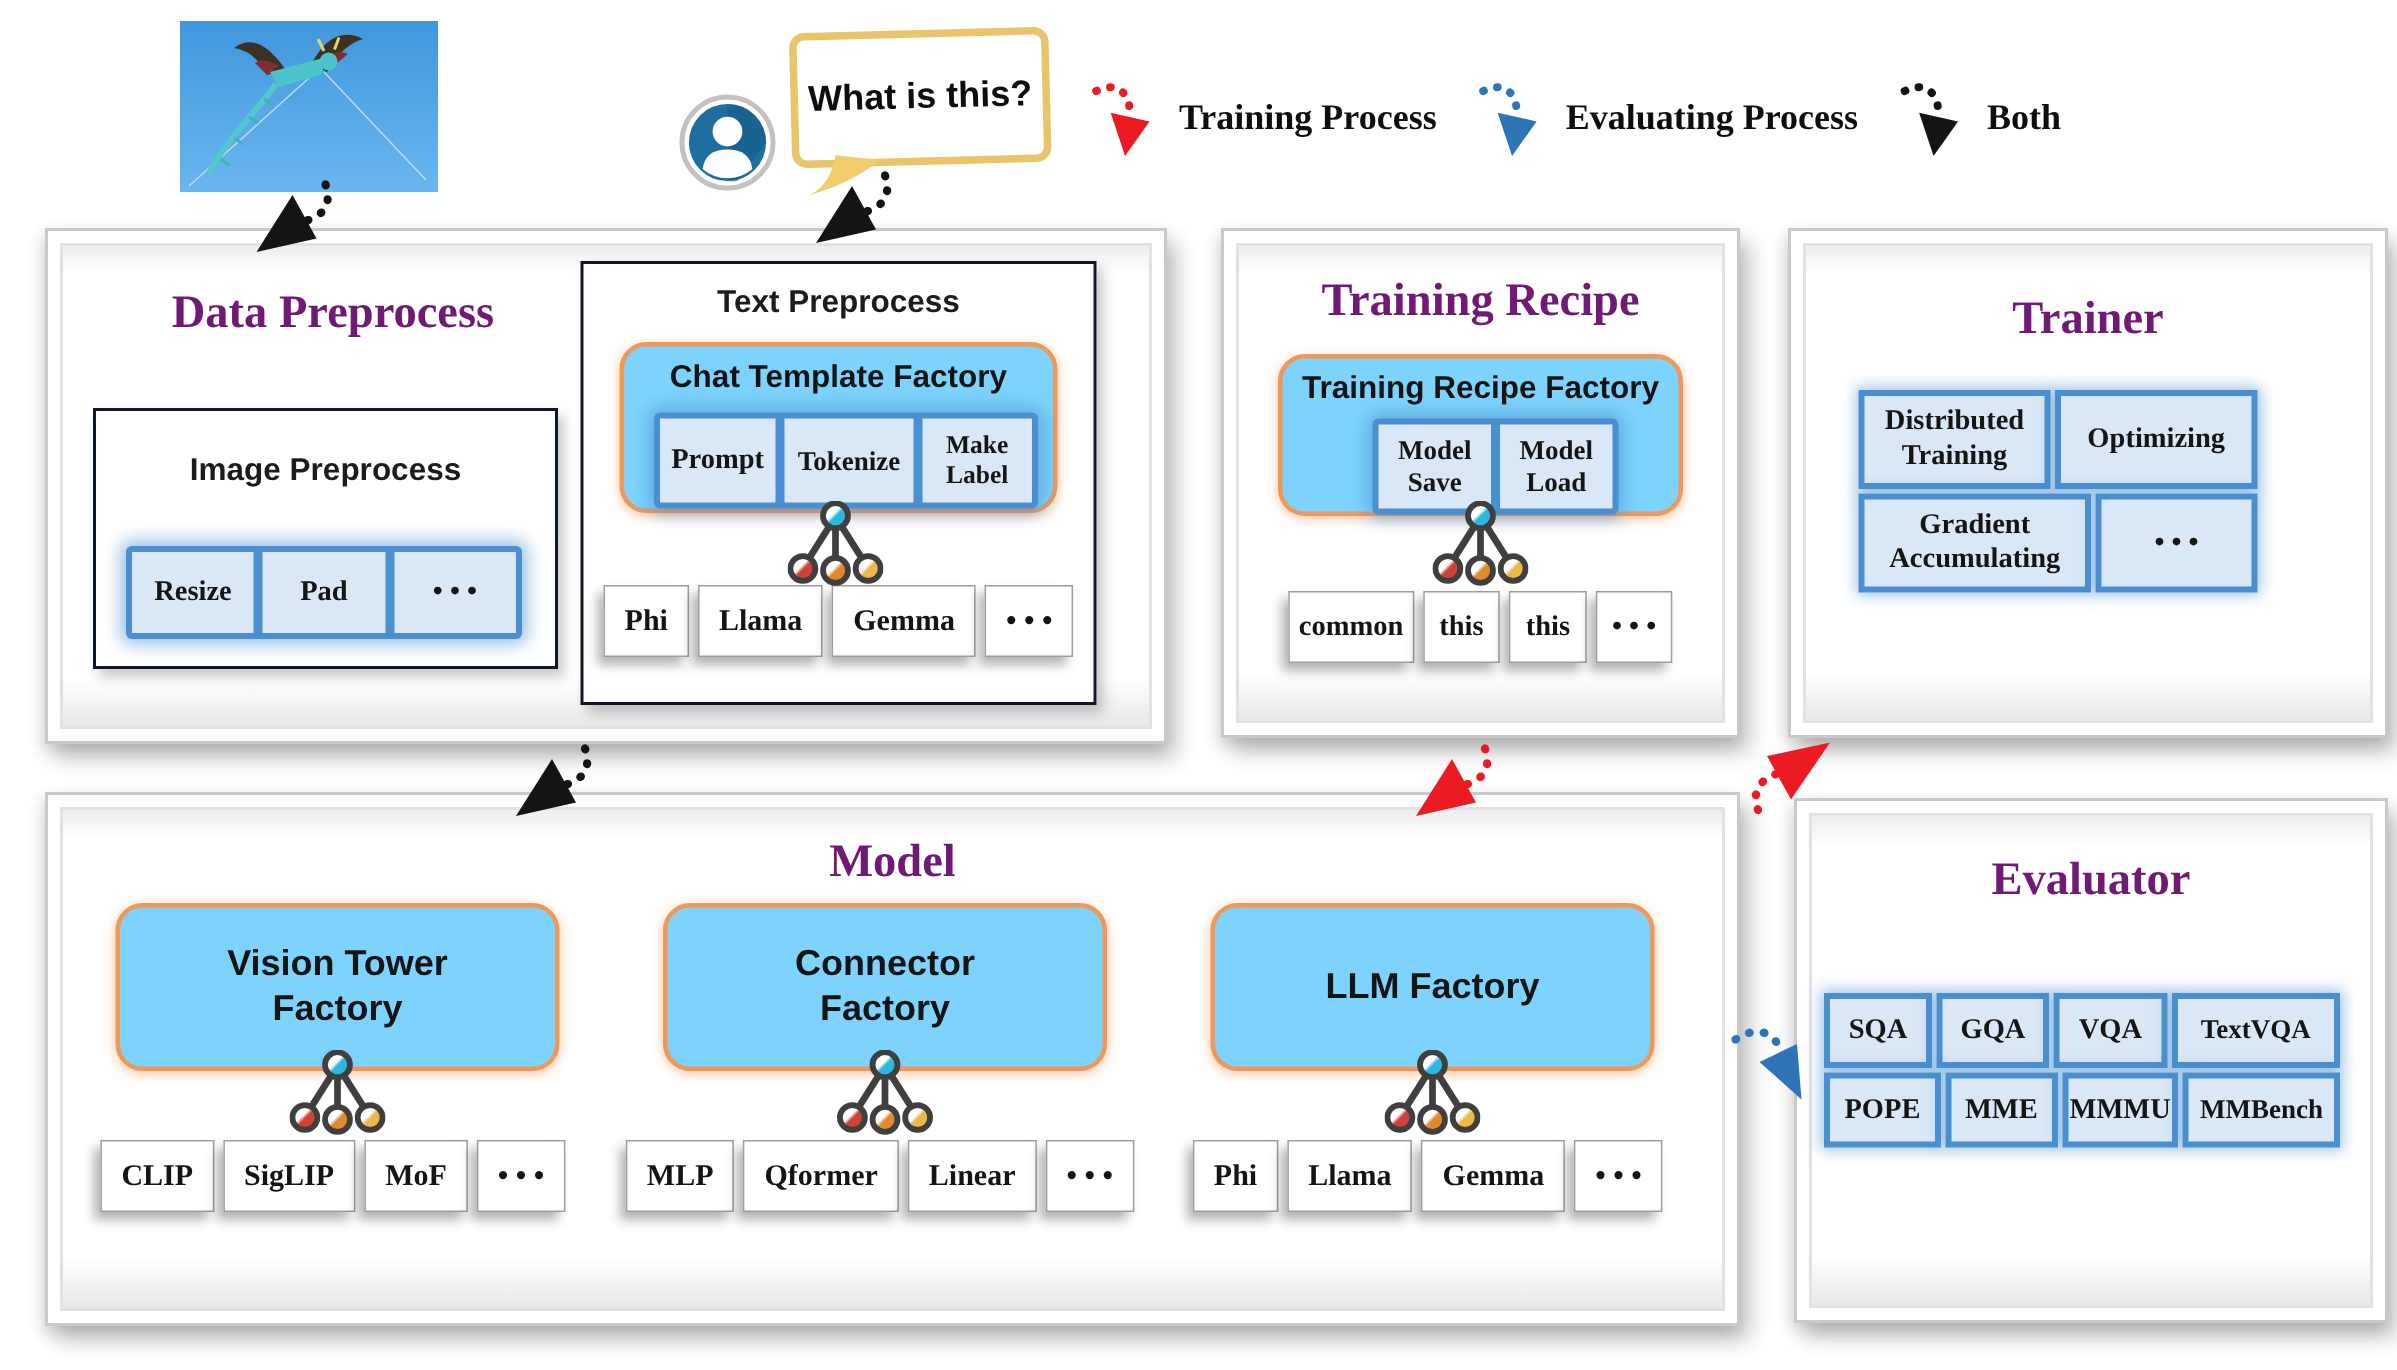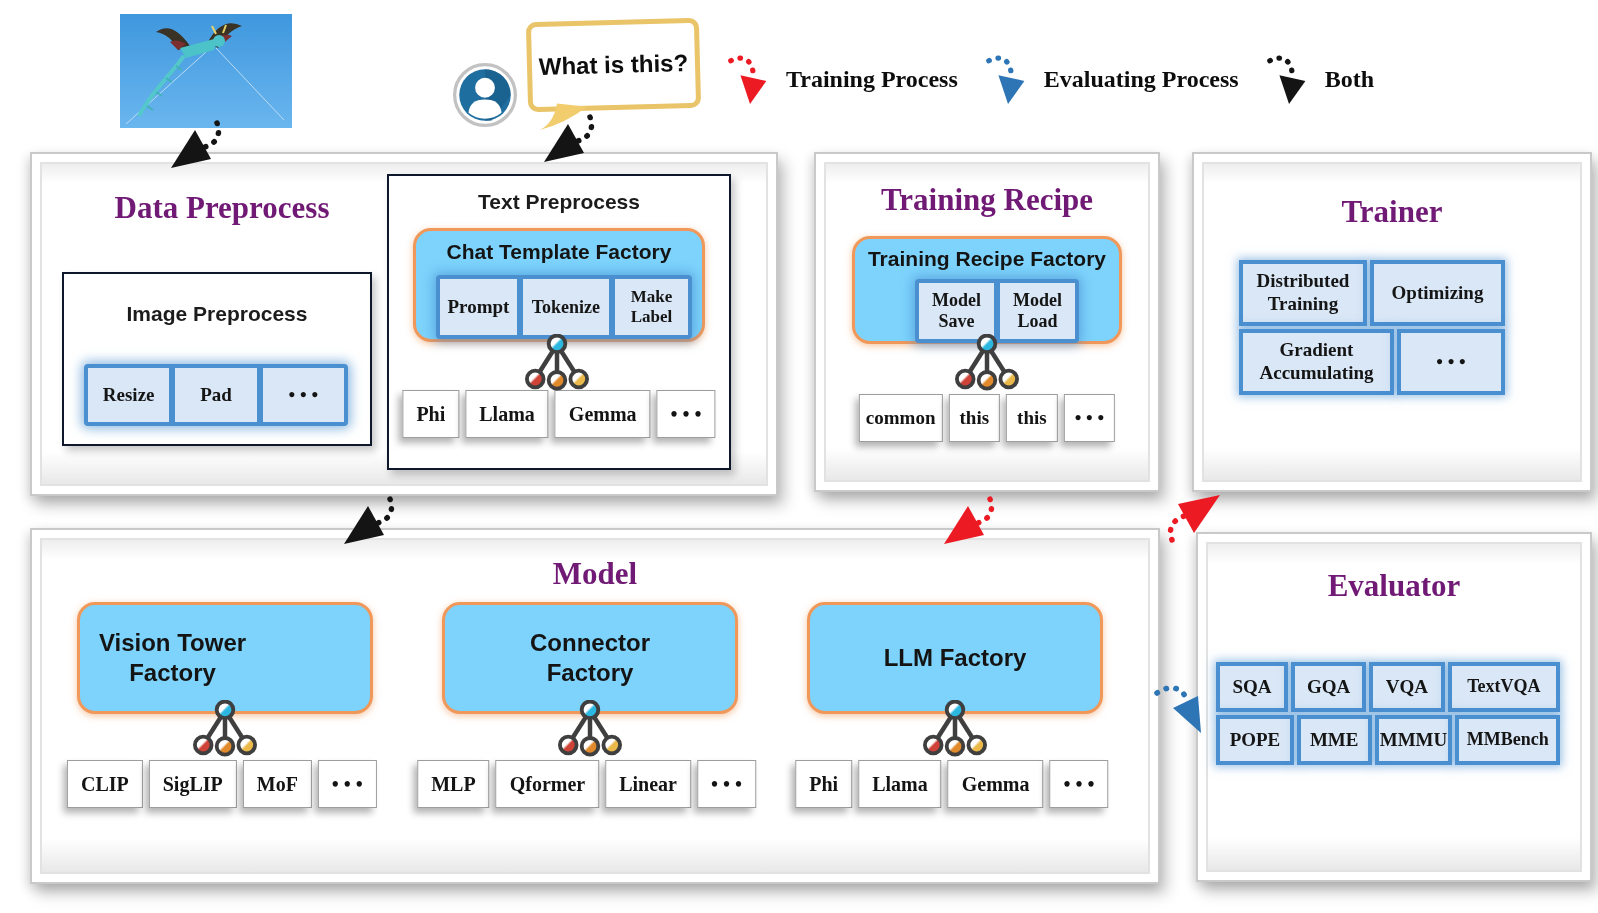--- a/index.html
+++ b/index.html
@@ -258,21 +258,21 @@
         <div class="tcell" style="flex:0 0 147px">Gradient Accumulating</div>
         <div class="tcell" style="flex:1">• • •</div>
       </div>
     </div>
   </div>
 
   <div class="panel" style="left:30px;top:528px;width:1126px;height:352px">
     <div class="ptitle" style="top:26px">Model</div>
 
     <div style="position:absolute;left:45px;top:72px;width:296px;height:250px;z-index:1">
-      <div class="factory" style="left:0;top:0;width:290px;height:106px;display:flex;align-items:center;justify-content:flex-start">
+      <div class="factory" style="left:0;top:0;width:290px;height:106px;display:flex;align-items:center;justify-content:center">
         <div class="f-title" style="font-size:24px;max-width:185px">Vision Tower Factory</div>
       </div>
       <svg class="tree" style="left:116px;top:98px" width="64" height="58" viewBox="0 0 100 90">
         <line x1="50" y1="16" x2="17" y2="68"></line>
           <line x1="50" y1="16" x2="50" y2="68"></line>
           <line x1="50" y1="16" x2="83" y2="68"></line>
         <circle cx="50" cy="15" r="13" fill="url(#gcyan)"></circle>
           <circle cx="16" cy="70" r="13" fill="url(#gred)"></circle>
         <circle cx="50" cy="72" r="13" fill="url(#gorange)"></circle>
           <circle cx="84" cy="70" r="13" fill="url(#gyellow)"></circle>

